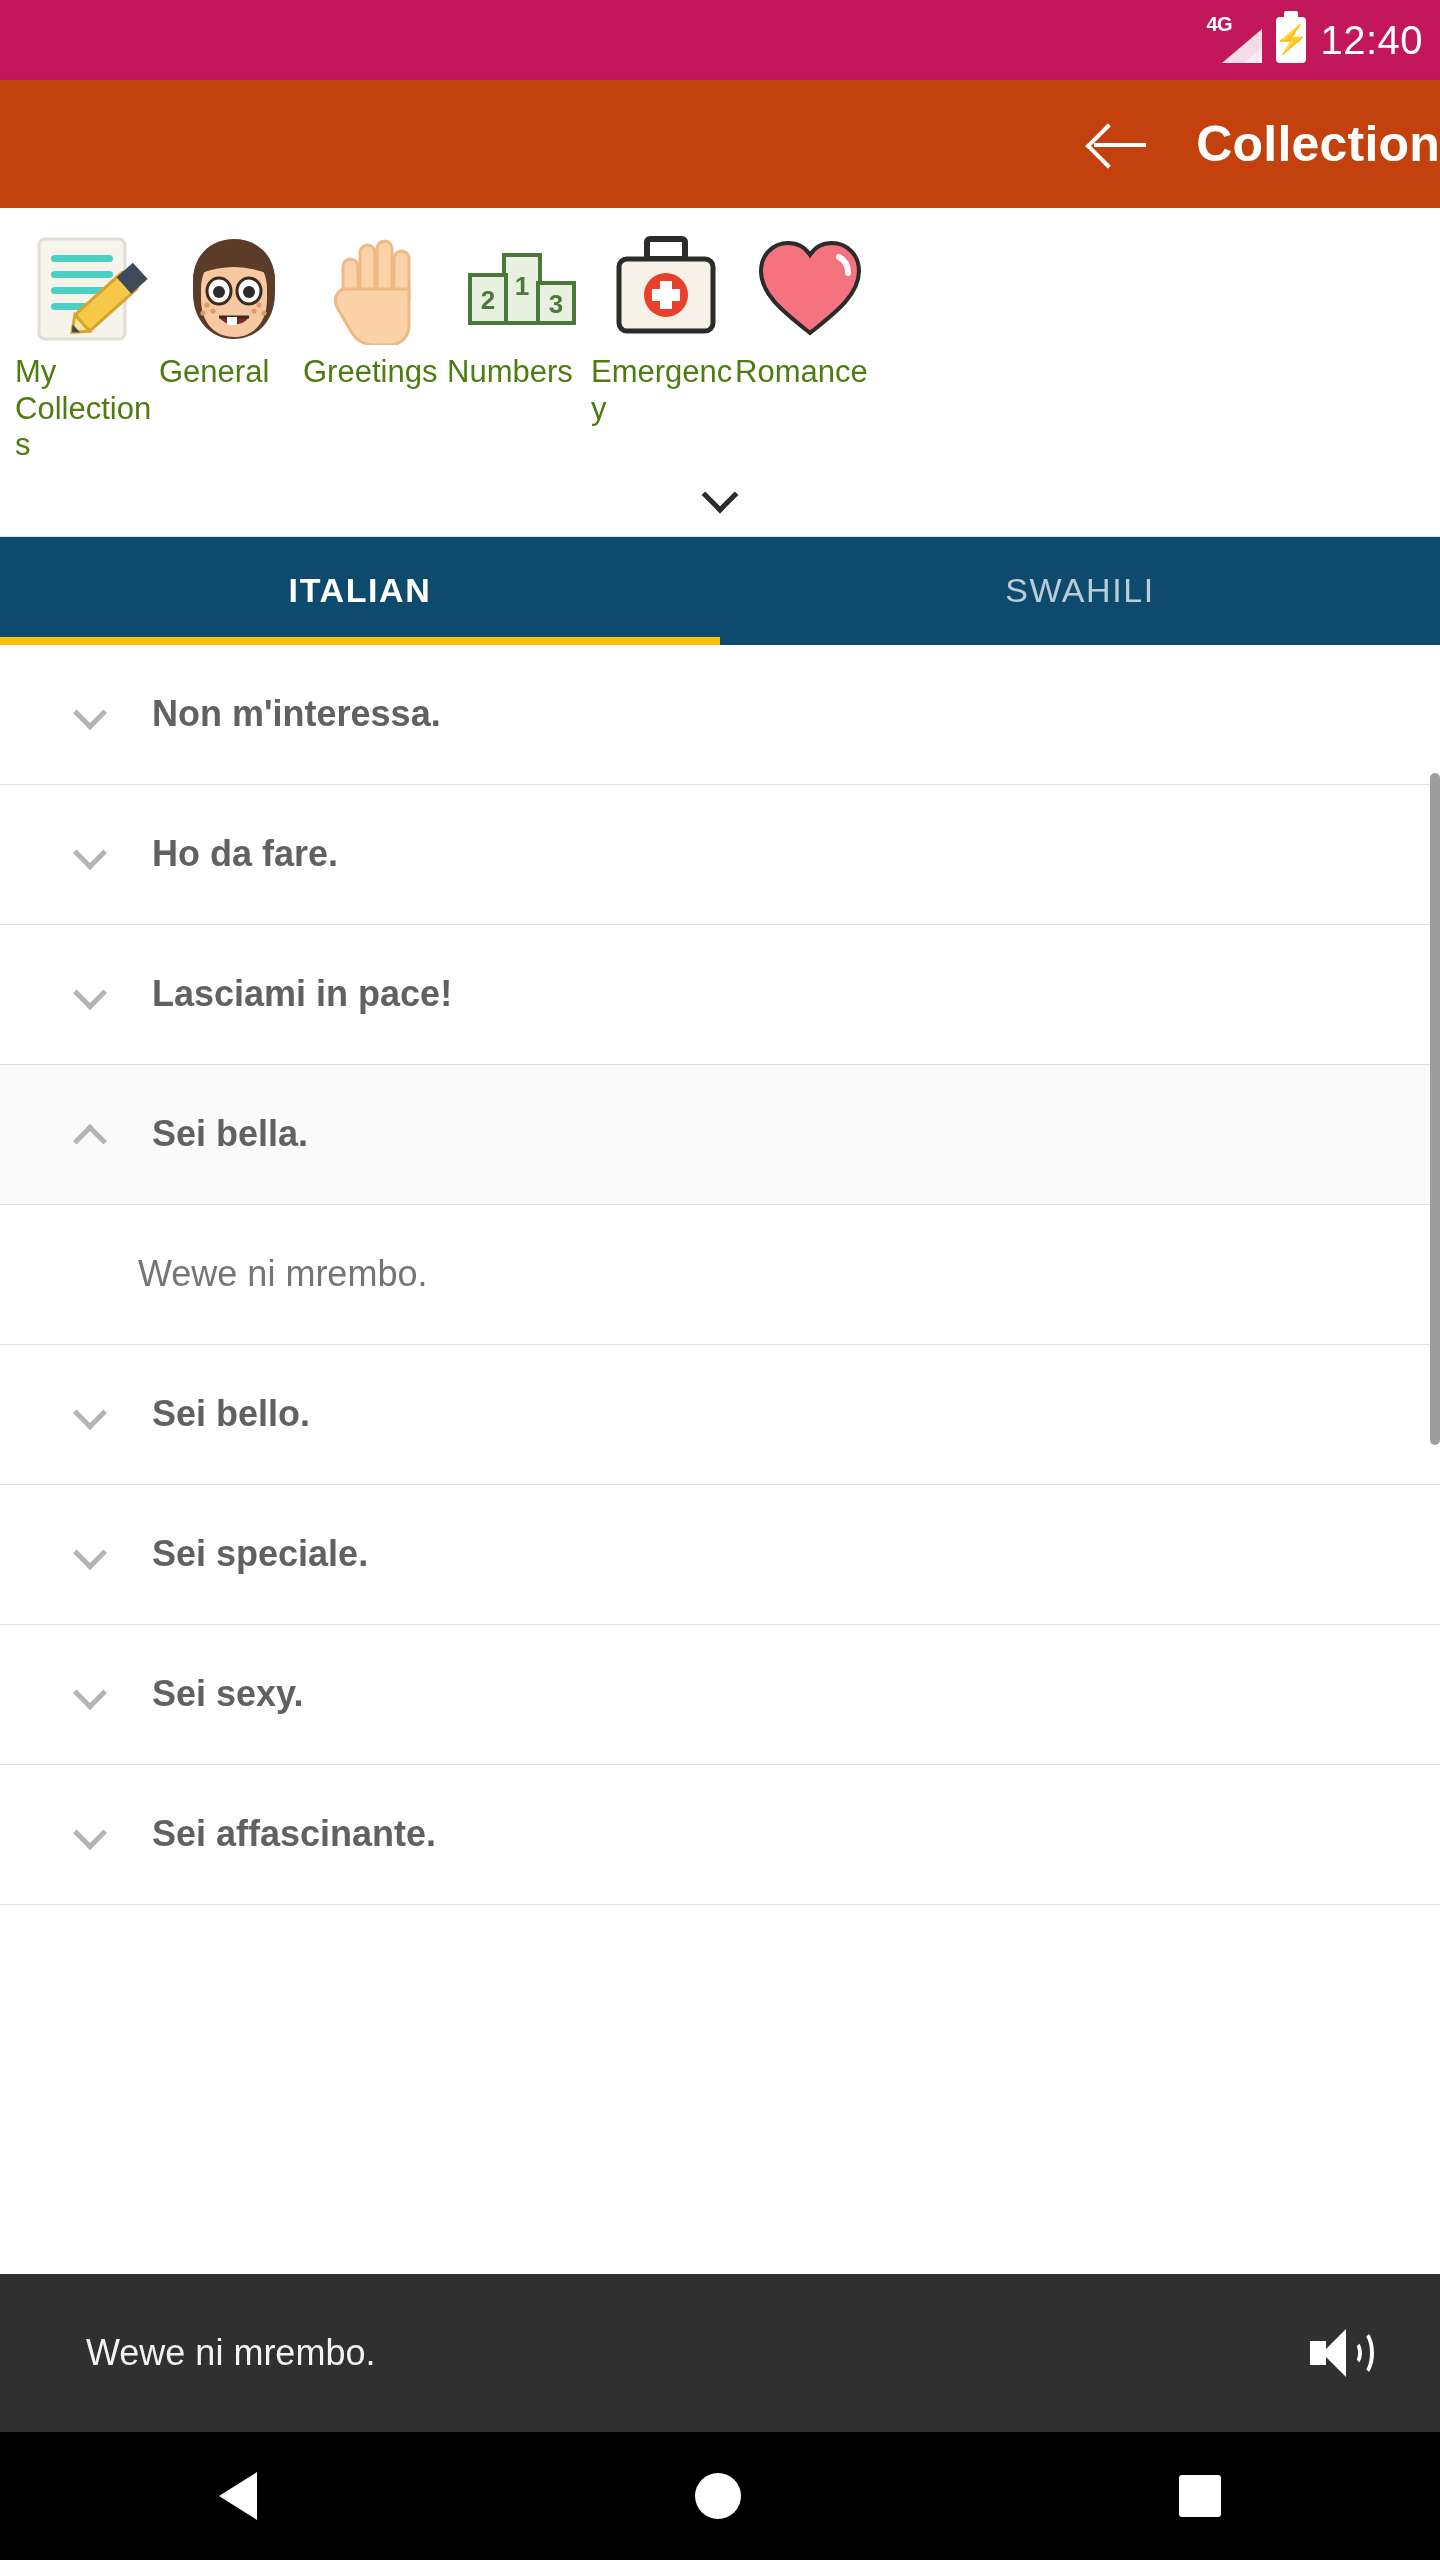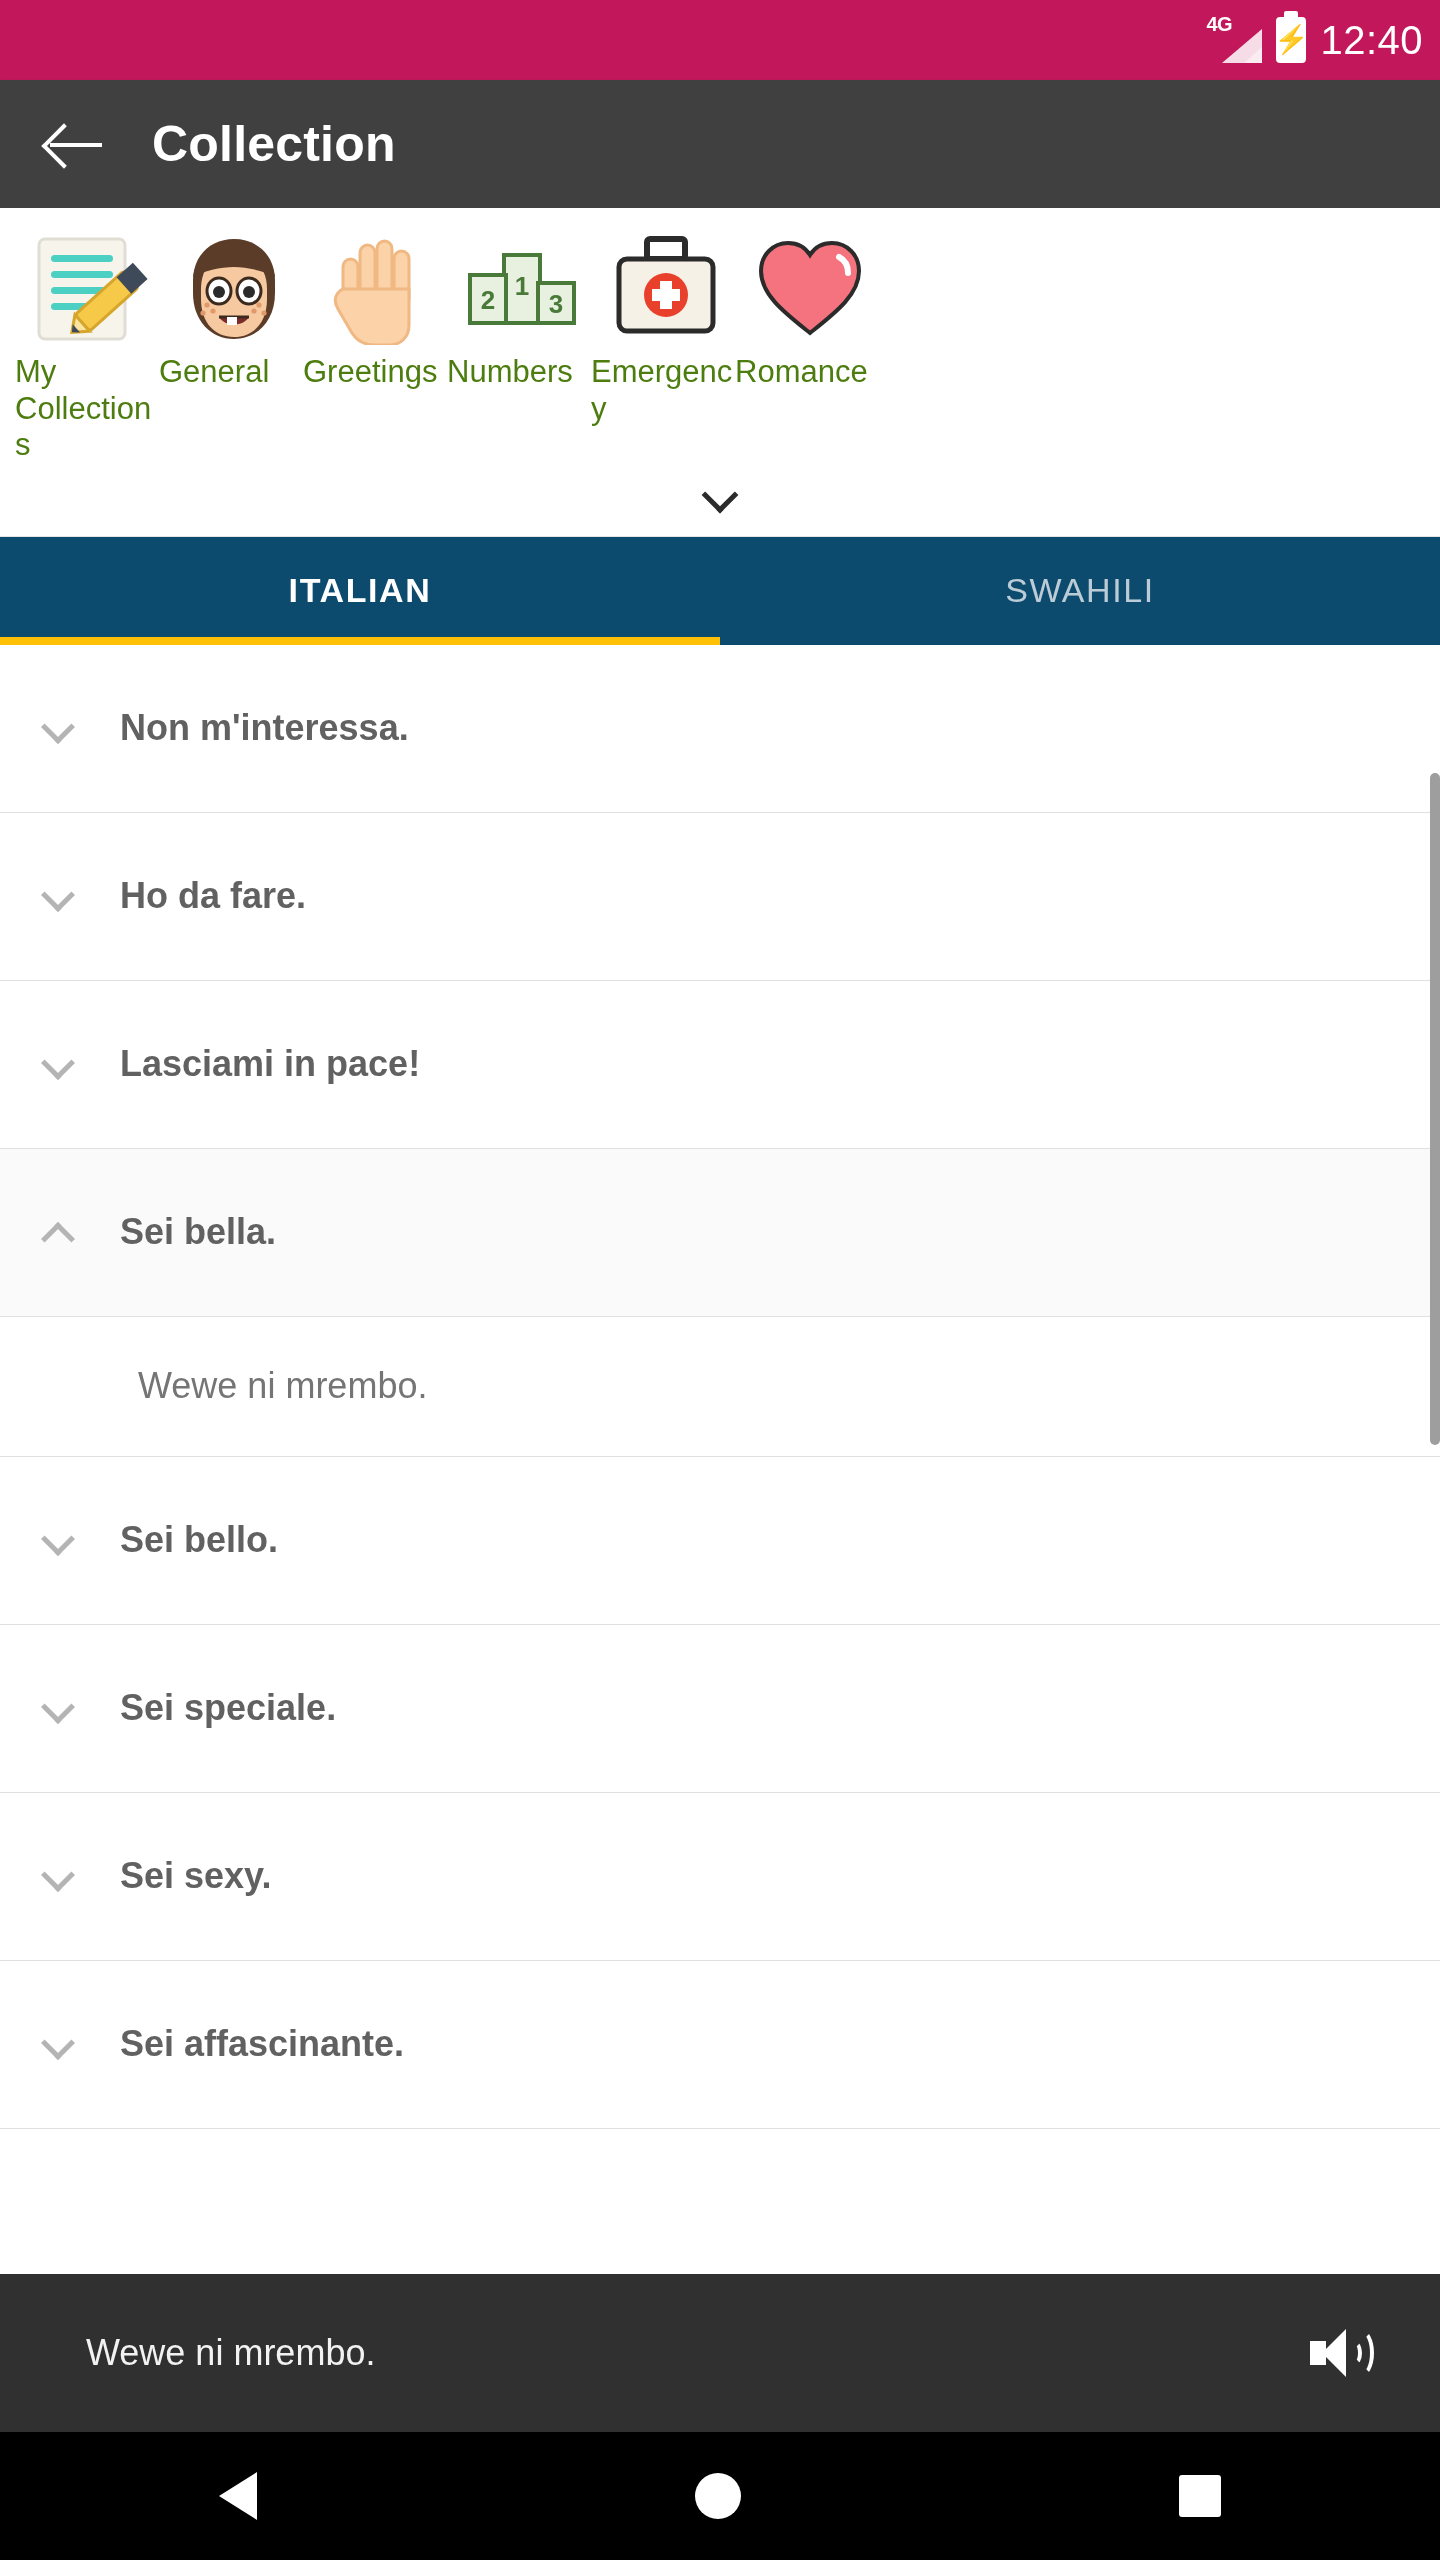--- a/index.html
+++ b/index.html
@@ -39,23 +39,24 @@
     width: 14px; height: 6px; background:#fff; border-radius:2px 2px 0 0;
   }
   .sb-batt .bolt {
     position:absolute; top:50%; left:50%; transform:translate(-50%,-50%);
     color:#c2185b; font-size: 28px; line-height:1;
   }
   .sb-time { color:#fff; font-size: 40px; font-weight: 400; letter-spacing: 0.5px; }
 
   
   .app-bar {
-    height: 128px; background: #404040;
+    height: 128px; background: #c2410c;
     display: flex; align-items: center; padding-left: 48px; gap: 48px;
     box-shadow: 0 2px 4px rgba(0,0,0,0.18);
+    justify-content: flex-end;
   }
   .back-arrow { width: 56px; height: 56px; position: relative; cursor: pointer; }
   .back-arrow:before {
     content:""; position:absolute; top: 27px; left: 2px; width: 52px; height: 4px; background:#fff;
   }
   .back-arrow:after {
     content:""; position:absolute; top: 14px; left: 0px; width: 28px; height: 28px;
     border-left: 4px solid #fff; border-bottom: 4px solid #fff; transform: rotate(45deg);
   }
   .app-title { color:#fff; font-size: 50px; font-weight: 700; letter-spacing: 0.2px; }
@@ -90,21 +91,21 @@
     color:#fff; font-size: 34px; font-weight: 700; letter-spacing: 1.6px; cursor:pointer;
   }
   .tab.inactive { color: rgba(255,255,255,0.72); font-weight: 400; }
   .tab-underline {
     position:absolute; bottom:0; left:0; width: 720px; height: 8px; background:#ffc107;
   }
 
   
   .list { position: relative; background:#fff; }
   .row {
-    height: 168px; display:flex; align-items:center; padding-left: 44px;
+    height: 140px; display:flex; align-items:center; padding-left: 76px;
     border-bottom: 1px solid #e0e0e0; background:#fff; cursor:pointer;
   }
   .row.expanded { background:#fafafa;text-align:center; }
   .row .chev {
     width: 34px; height: 34px; position: relative; margin-right: 42px; flex: none;
   }
   .row .chev i {
     position:absolute; left: 2px; top: 4px; width: 24px; height: 24px;
     border-right: 5px solid #b4b4b4; border-bottom: 5px solid #b4b4b4;
     transform: rotate(45deg);

